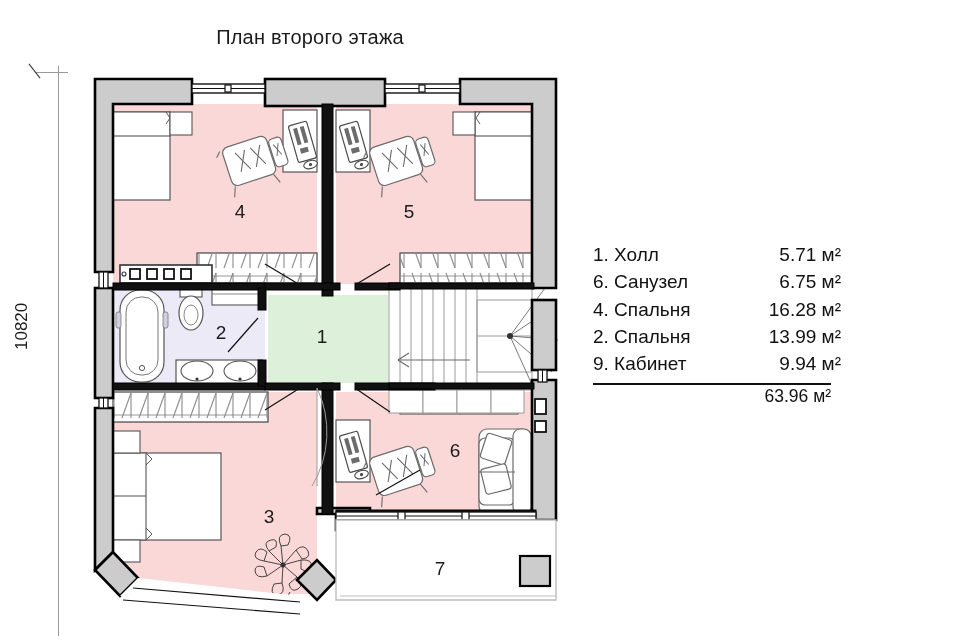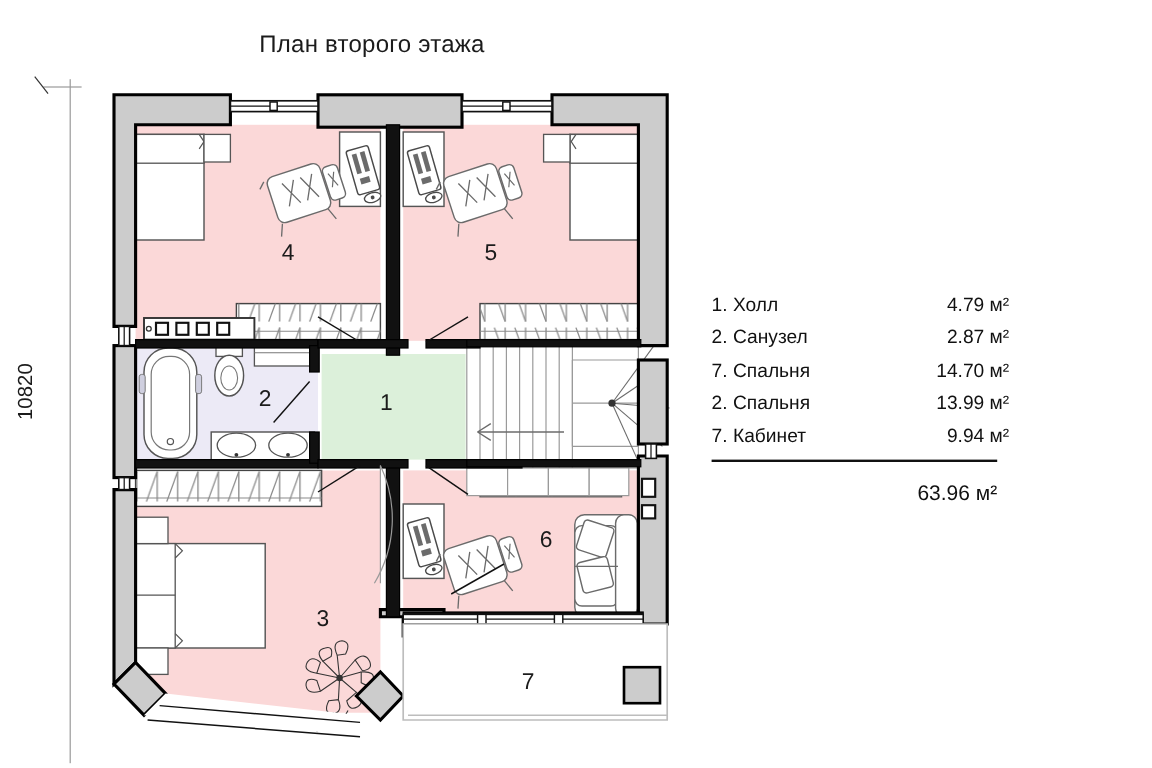--- a/index.html
+++ b/index.html
@@ -98,35 +98,35 @@
   #legend {
     position: absolute;
     left: 593px;
     top: 241px;
     width: 248px;
   }
   .legend-row {
     display: flex;
     justify-content: space-between;
     align-items: baseline;
-    font-size: 16px;
+    font-size: 19px;
     line-height: 27.3px;
     color: #111111;
     white-space: nowrap;
   }
   .legend-name { text-align: left; }
   .legend-area { text-align: right; }
   #legend-rule {
     margin-top: 6px;
     height: 2px;
     background: #111111;
     width: 238px;
   }
   #legend-total {
-    margin-top: 16px;
+    margin-top: 1px;
     width: 238px;
     text-align: right;
     font-size: 17.5px;
     color: #111111;
     white-space: nowrap;
   }
 </style>
 </head>
 <body>
 
@@ -474,35 +474,35 @@
   <div class="room-num" style="left:221px; top:322px;">2</div>
   <div class="room-num" style="left:269px; top:506px;">3</div>
   <div class="room-num" style="left:240px; top:201px;">4</div>
   <div class="room-num" style="left:409px; top:201px;">5</div>
   <div class="room-num" style="left:455px; top:440px;">6</div>
   <div class="room-num" style="left:440px; top:558px;">7</div>
 
   <div id="legend">
     <div class="legend-row">
       <span class="legend-name">1. Холл</span>
-      <span class="legend-area">4.79 м²</span>
+      <span class="legend-area">5.71 м²</span>
     </div>
     <div class="legend-row">
-      <span class="legend-name">2. Санузел</span>
-      <span class="legend-area">2.87 м²</span>
+      <span class="legend-name">6. Санузел</span>
+      <span class="legend-area">6.75 м²</span>
     </div>
     <div class="legend-row">
-      <span class="legend-name">7. Спальня</span>
-      <span class="legend-area">14.70 м²</span>
+      <span class="legend-name">4. Спальня</span>
+      <span class="legend-area">16.28 м²</span>
     </div>
     <div class="legend-row">
       <span class="legend-name">2. Спальня</span>
       <span class="legend-area">13.99 м²</span>
     </div>
     <div class="legend-row">
-      <span class="legend-name">7. Кабинет</span>
+      <span class="legend-name">9. Кабинет</span>
       <span class="legend-area">9.94 м²</span>
     </div>
     <div id="legend-rule"></div>
     <div id="legend-total">63.96 м²</div>
   </div>
 
 </div>
 
 </body></html>

